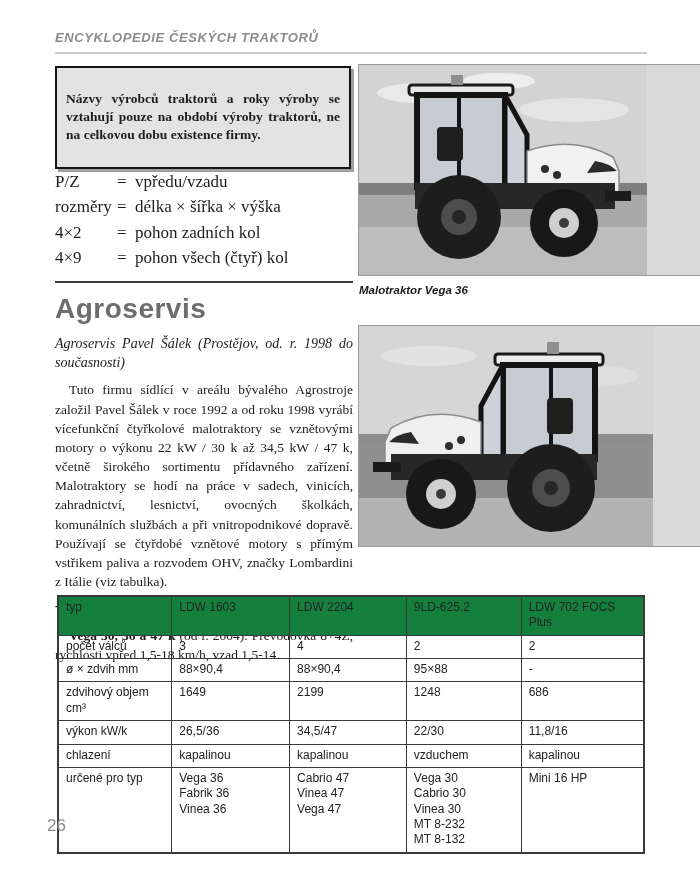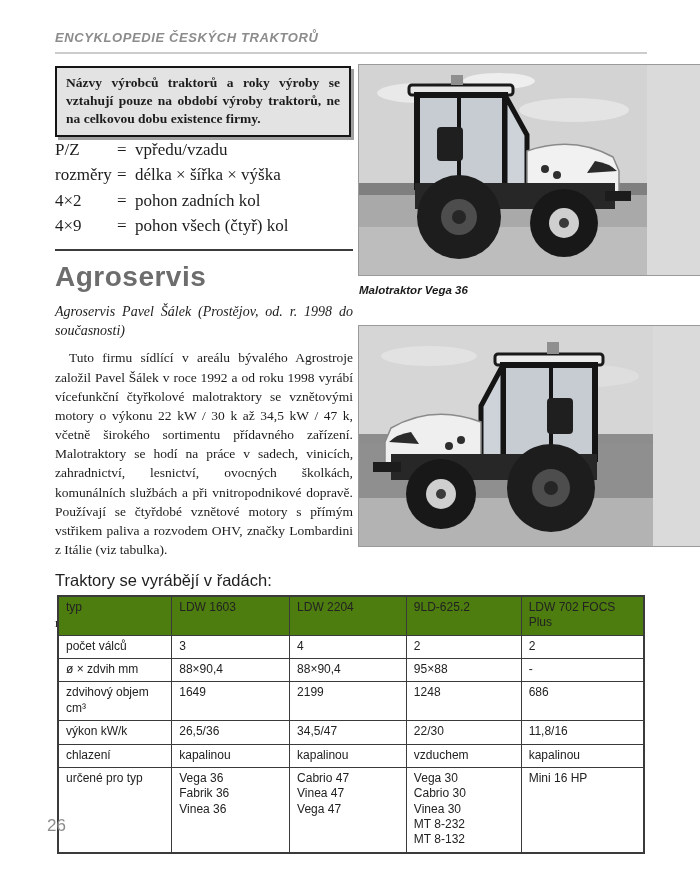--- a/index.html
+++ b/index.html
@@ -14,21 +14,21 @@
     font-size:13px;letter-spacing:.6px;color:#8c8c8c;
     border-bottom:2px solid #cccccc;padding-bottom:7px;
   }
   
   .left-col{position:absolute;left:55px;top:64px;width:298px;}
   .right-col{position:absolute;left:358px;top:64px;width:356px;}
   
   .notice-box{
     background:#e3e3e3;border:2px solid #141414;
     box-shadow:3px 3px 0 rgba(80,80,80,.55);
-    padding:6px 9px;margin:2px 2px 0 0;
+    padding:22px 9px;margin:2px 2px 0 0;
     font-weight:bold;font-size:13.5px;line-height:1.35;text-align:justify;
   }
   .intro-par{margin:13px 0 6px 0;font-size:13.5px;line-height:1.3;text-align:justify;text-indent:14px;}
   .abbr-table{font-size:17px;line-height:1.5;border-collapse:collapse;}
   .abbr-table td{padding:0;vertical-align:top;}
   .abbr-term{width:62px;}
   .abbr-eq{width:18px;}
   .left-rule{border:none;border-top:2px solid #3c3c3c;margin:10px 0 0 0;}
   .article-title{
     font-family:"Liberation Sans", sans-serif;font-weight:bold;
@@ -53,21 +53,21 @@
   .spec-table{
     position:absolute;left:57px;top:595px;width:588px;
     border-collapse:collapse;font-family:"Liberation Sans", sans-serif;
     font-size:12px;color:#222222;table-layout:fixed;
   }
   .spec-table th,.spec-table td{
     border:1px solid #3a3a3a;padding:3px 7px 4px 7px;text-align:left;
     vertical-align:top;font-weight:normal;white-space:pre-line;line-height:1.28;
   }
   .spec-table{border:2px solid #3a3a3a;}
-  .spec-table thead th{background:#4d7c0f;}
+  .spec-table thead th{background:#15803d;}
   .spec-table .last-row td{height:74px;}
   .col-typ{width:113px;} .col-a{width:117px;} .col-b{width:116px;} .col-c{width:114px;} .col-d{width:122px;}
   
   .page-number{
     position:absolute;left:47px;top:816px;
     font-family:"Liberation Sans", sans-serif;font-size:17px;color:#8c8c8c;
   }
 </style>
 </head>
 <body>

